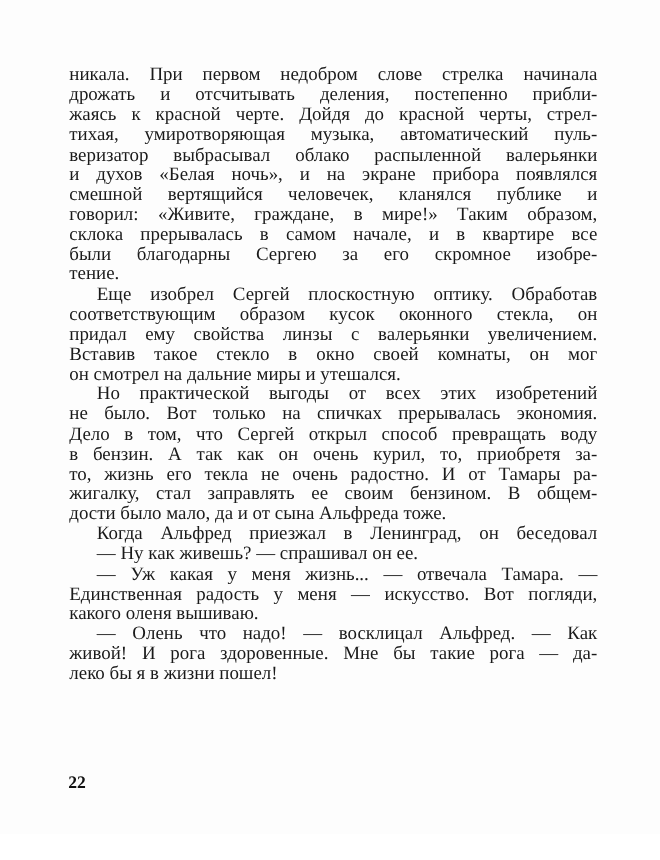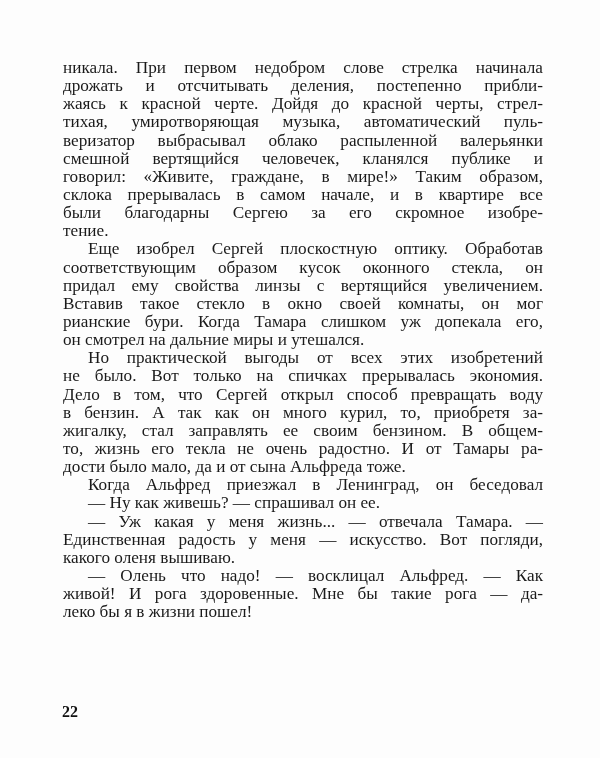--- a/index.html
+++ b/index.html
@@ -27,37 +27,37 @@
 </head>
 <body>
 
 <div class="page">
   <div class="text" id="text-block">
       <span class="line">никала. При первом недобром слове стрелка начинала</span>
       <span class="line">дрожать и отсчитывать деления, постепенно прибли-</span>
       <span class="line">жаясь к красной черте. Дойдя до красной черты, стрел-</span>
       <span class="line">тихая, умиротворяющая музыка, автоматический пуль-</span>
       <span class="line">веризатор выбрасывал облако распыленной валерьянки</span>
+      <span class="line">и духов «Белая ночь», и на экране прибора появлялся</span>
       <span class="line">смешной вертящийся человечек, кланялся публике и</span>
       <span class="line">говорил: «Живите, граждане, в мире!» Таким образом,</span>
       <span class="line">склока прерывалась в самом начале, и в квартире все</span>
       <span class="line">были благодарны Сергею за его скромное изобре-</span>
       <span class="line last">тение.</span>
       <span class="line indent">Еще изобрел Сергей плоскостную оптику. Обработав</span>
       <span class="line">соответствующим образом кусок оконного стекла, он</span>
-      <span class="line">придал ему свойства линзы с вертящийся увеличением.</span>
+      <span class="line">придал ему свойства линзы с валерьянки увеличением.</span>
       <span class="line">Вставив такое стекло в окно своей комнаты, он мог</span>
-      <span class="line">рианские бури. Когда Тамара слишком уж допекала его,</span>
       <span class="line last">он смотрел на дальние миры и утешался.</span>
       <span class="line indent">Но практической выгоды от всех этих изобретений</span>
       <span class="line">не было. Вот только на спичках прерывалась экономия.</span>
       <span class="line">Дело в том, что Сергей открыл способ превращать воду</span>
-      <span class="line">в бензин. А так как он много курил, то, приобретя за-</span>
+      <span class="line">в бензин. А так как он очень курил, то, приобретя за-</span>
+      <span class="line">то, жизнь его текла не очень радостно. И от Тамары ра-</span>
       <span class="line">жигалку, стал заправлять ее своим бензином. В общем-</span>
-      <span class="line">то, жизнь его текла не очень радостно. И от Тамары ра-</span>
       <span class="line last">дости было мало, да и от сына Альфреда тоже.</span>
       <span class="line indent">Когда Альфред приезжал в Ленинград, он беседовал</span>
       <span class="line indent last">— Ну как живешь? — спрашивал он ее.</span>
       <span class="line indent">— Уж какая у меня жизнь... — отвечала Тамара. —</span>
       <span class="line">Единственная радость у меня — искусство. Вот погляди,</span>
       <span class="line last">какого оленя вышиваю.</span>
       <span class="line indent">— Олень что надо! — восклицал Альфред. — Как</span>
       <span class="line">живой! И рога здоровенные. Мне бы такие рога — да-</span>
       <span class="line last">леко бы я в жизни пошел!</span>
     </div>

